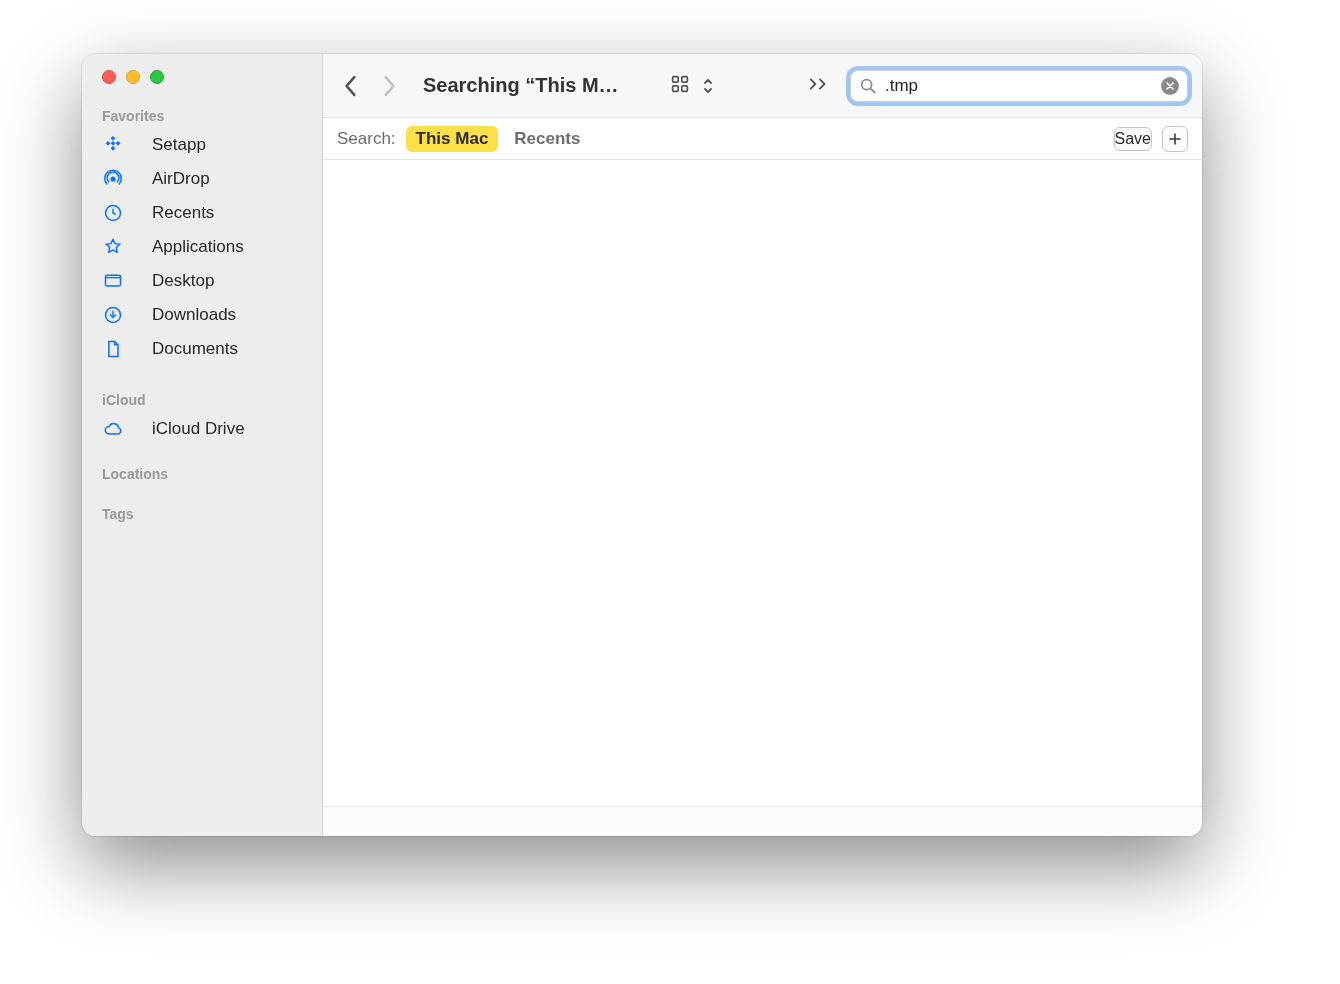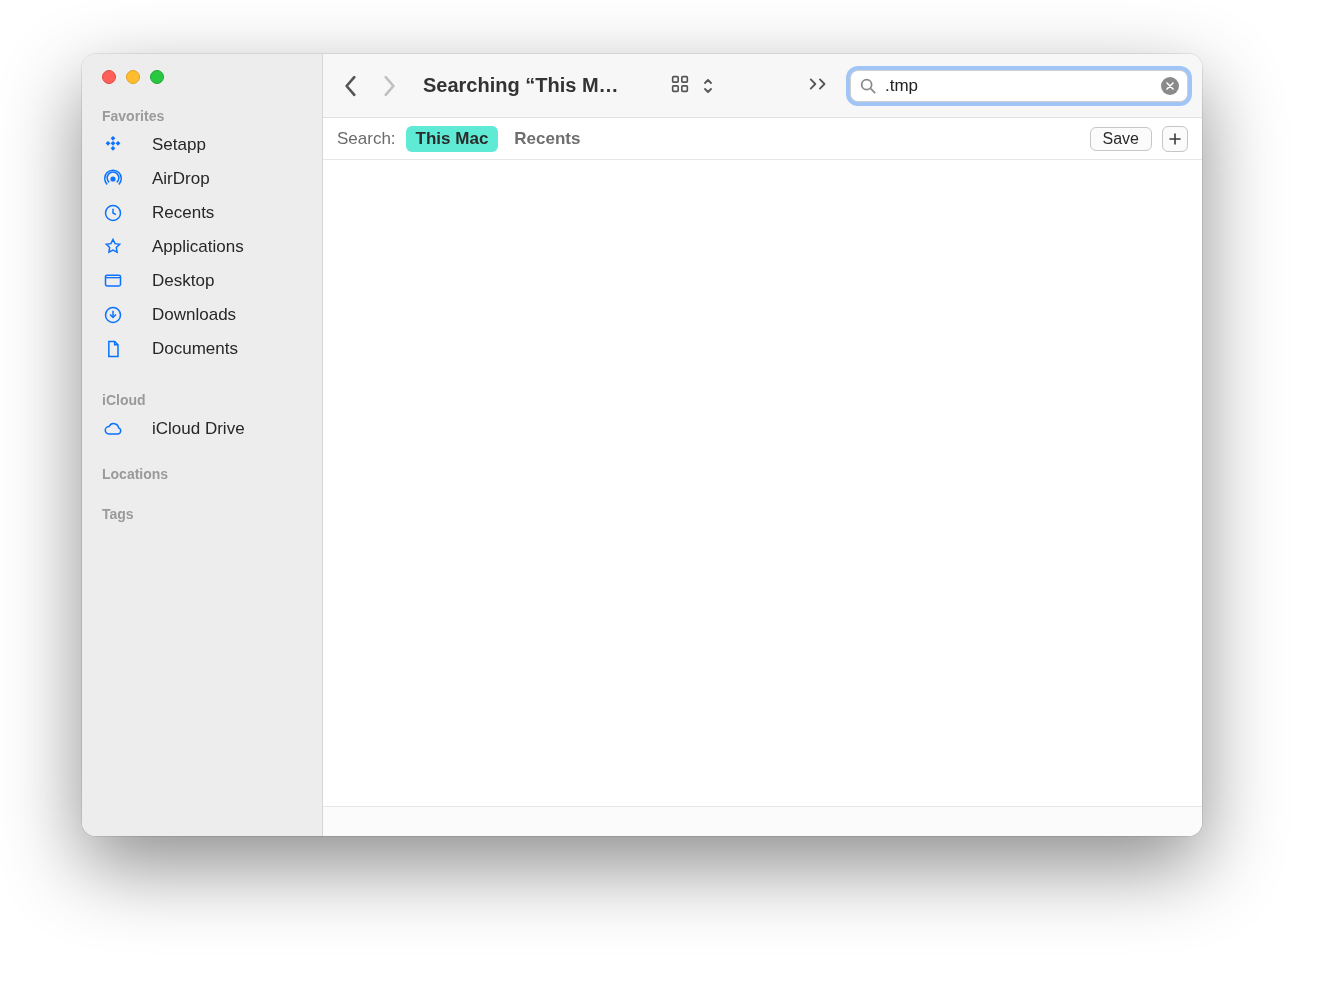--- a/index.html
+++ b/index.html
@@ -146,34 +146,34 @@
     height: 42px;
     border-bottom: 1px solid #e7e7e7;
     display: flex;
     align-items: center;
     padding: 0 14px;
     gap: 10px;
     font-size: 17px;
   }
   .scope-label { color: #6b6b6b; font-weight: 400; }
   .scope-pill {
-    background: #5eead4;
+    background: #fde047;
     border-radius: 6px;
     padding: 3px 10px;
     color: #2b2b2b;
     font-weight: 700;
   }
   .scope-alt { color: #6e6e6e; font-weight: 600; padding: 3px 6px; }
   .scope-flex { flex: 1; }
   .save-btn {
     border: 1px solid #c6c6c6;
     background: #fbfbfb;
     border-radius: 6px;
     font-size: 16px;
-    padding: 2px 12px;
+    padding: 2px 0;
     color: #2a2a2a;
   }
   .plus-btn {
     width: 26px; height: 26px;
     border: 1px solid #c6c6c6;
     background: #fbfbfb;
     border-radius: 6px;
     display: flex; align-items: center; justify-content: center;
     color: #3a3a3a;
   }

